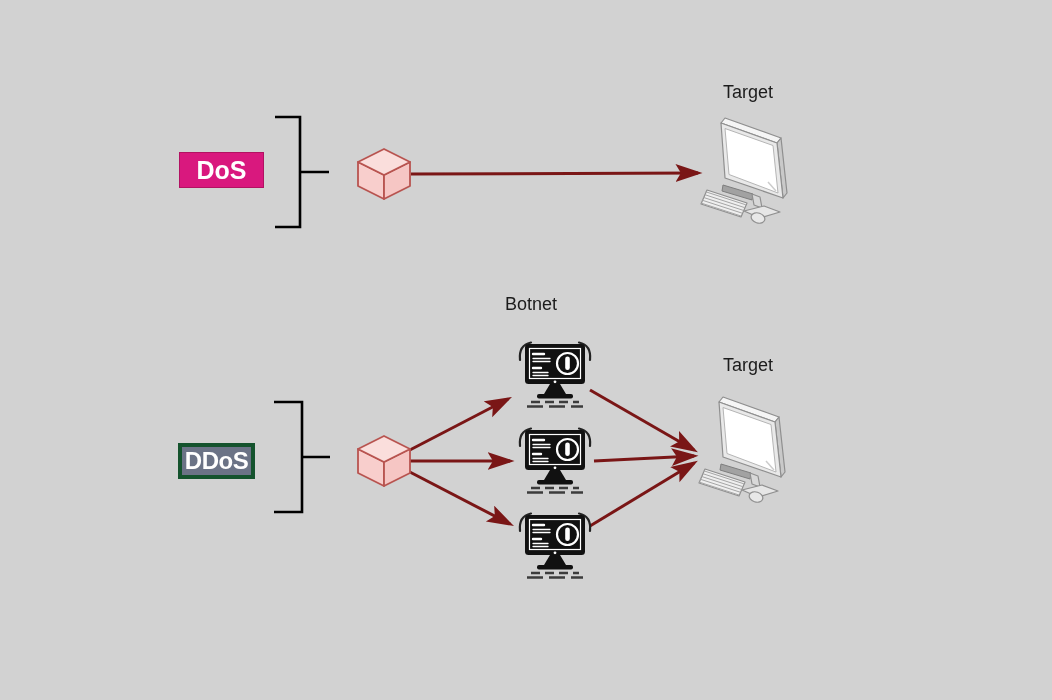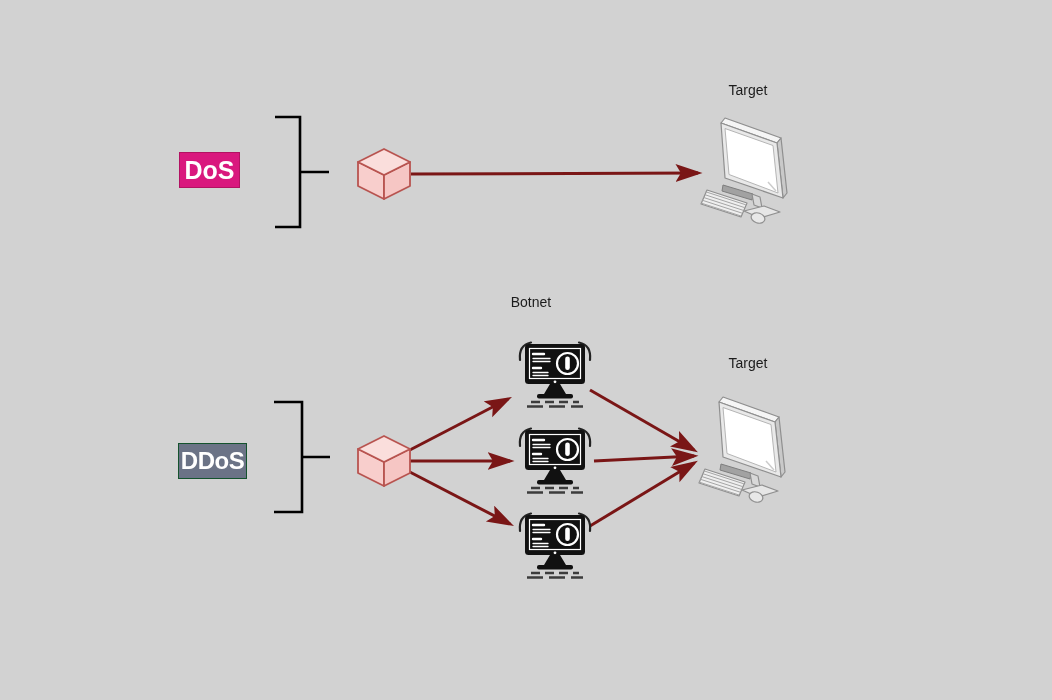--- a/index.html
+++ b/index.html
@@ -43,30 +43,30 @@
   .mon-mouse { fill: #e8e8e8; }
 
   
   .tag {
     position: absolute;
     display: flex; align-items: center; justify-content: center;
     color: var(--label-text, #fff);
     font-weight: bold; font-size: 25px;
     box-sizing: border-box;
   }
-  .tag-dos { left: 179px; top: 152px; width: 61px; height: 36px;
+  .tag-dos { left: 179px; top: 152px; width: 85px; height: 36px;
     background: var(--dos-bg, #d9187e); border: 1px solid #b21262; }
-  .tag-ddos { left: 178px; top: 443px; width: 69px; height: 36px;
-    background: var(--ddos-bg, #6b7386); border: 1px solid #14532d;
+  .tag-ddos { left: 178px; top: 443px; width: 77px; height: 36px;
+    background: var(--ddos-bg, #6b7386); border: 4px solid #14532d;
     font-size: 24px; letter-spacing: -0.5px; }
 
   .caption {
     position: absolute; width: 120px; text-align: center;
     color: var(--annotation-text, #1c1c1c);
-    font-size: 14px;
+    font-size: 18px;
   }
   .caption-target-1 { left: 688px; top: 82px; }
   .caption-botnet   { left: 471px; top: 294px; }
   .caption-target-2 { left: 688px; top: 355px; }
 </style>
 </head>
 <body style="--background: #d2d2d2;">
 
 <div class="canvas">
 

